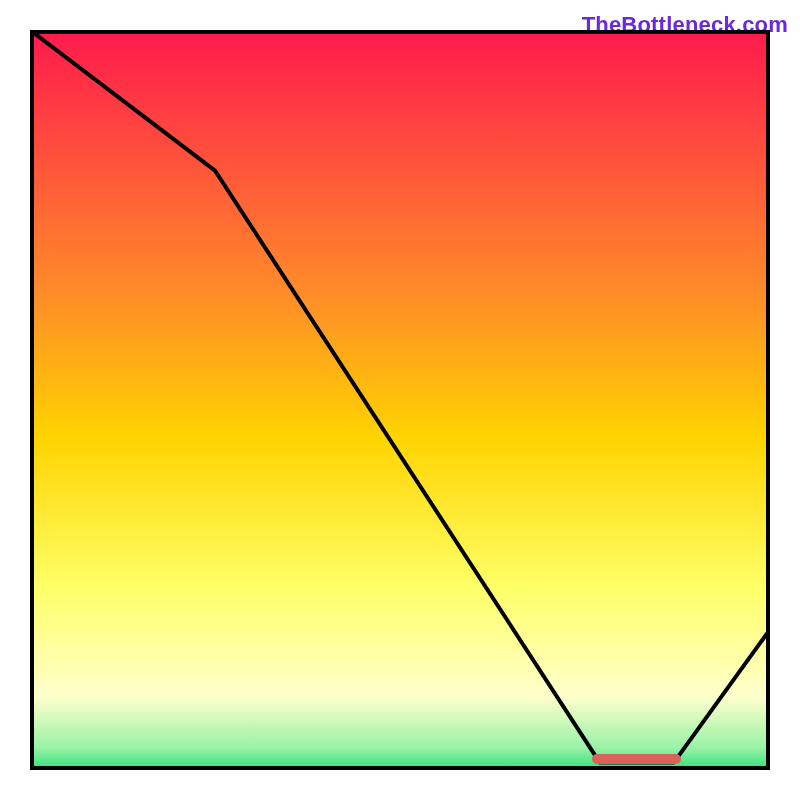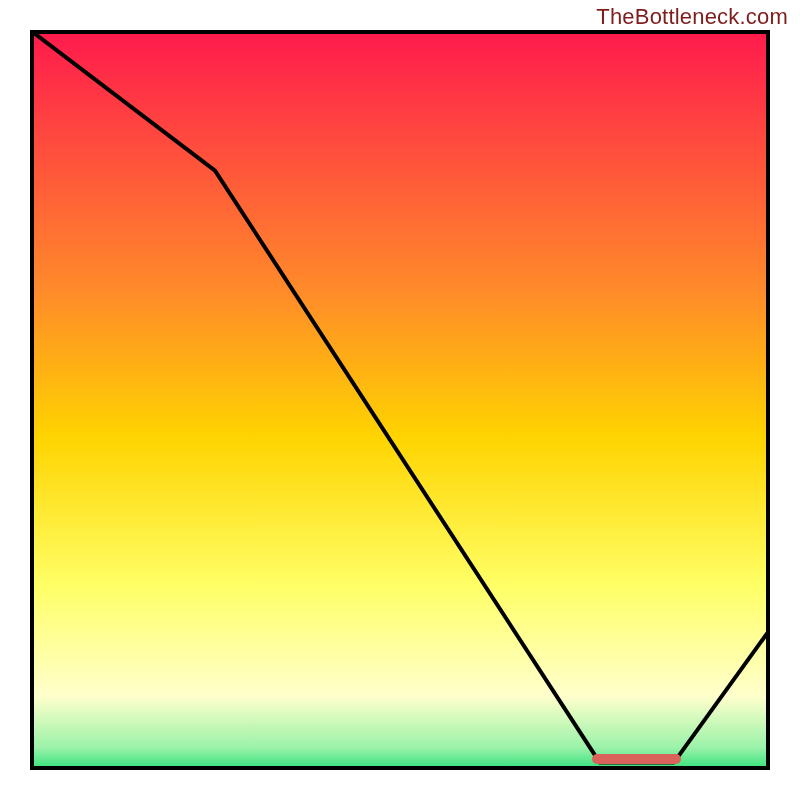--- a/index.html
+++ b/index.html
@@ -11,25 +11,25 @@
     font-family: Arial, Helvetica, sans-serif;
     overflow: hidden;
   }
   .stage {
     position: relative;
     width: 800px;
     height: 800px;
   }
   .watermark {
     position: absolute;
-    top: 4px;
+    top: 12px;
     right: 12px;
     font-size: 22px;
-    font-weight: 400;
-    color: #7f1d1d;
+    font-weight: 700;
+    color: #6d28d9;
     letter-spacing: 0.2px;
   }
   .plot-box {
     position: absolute;
     left: 30px;
     top: 30px;
     width: 740px;
     height: 740px;
   }
   .gradient-fill {

